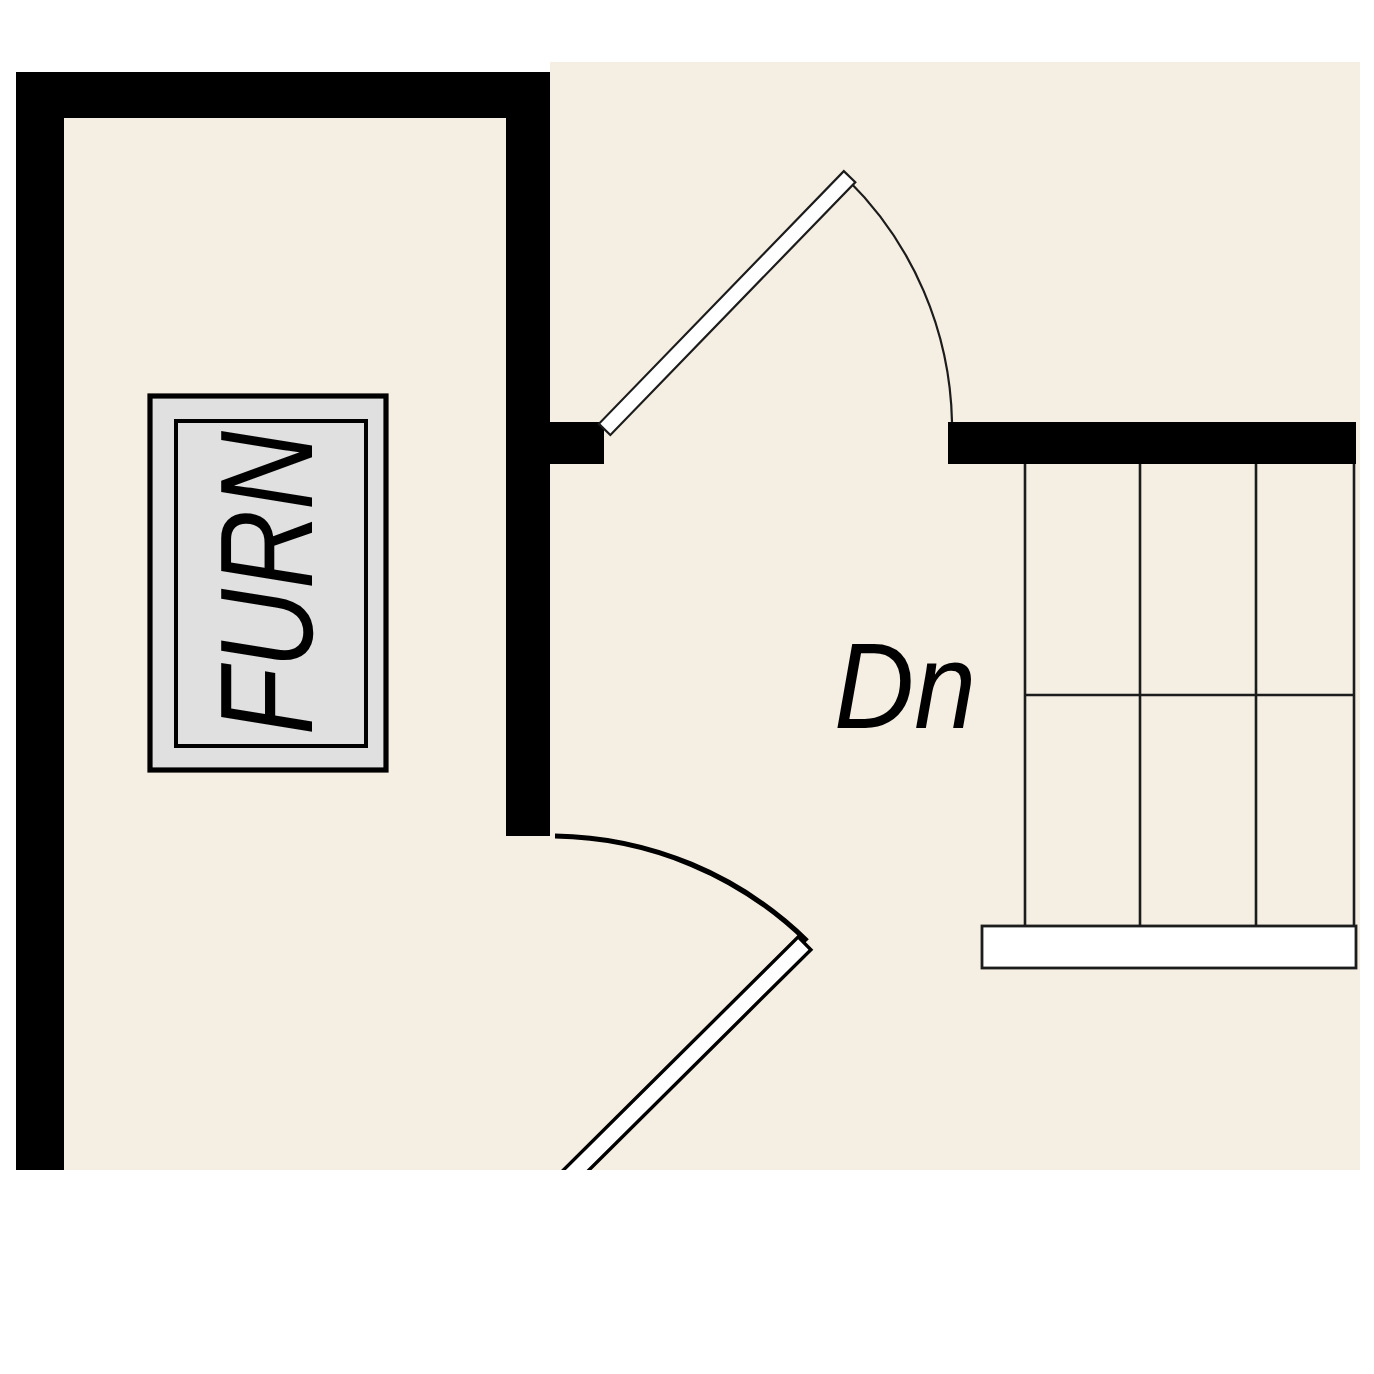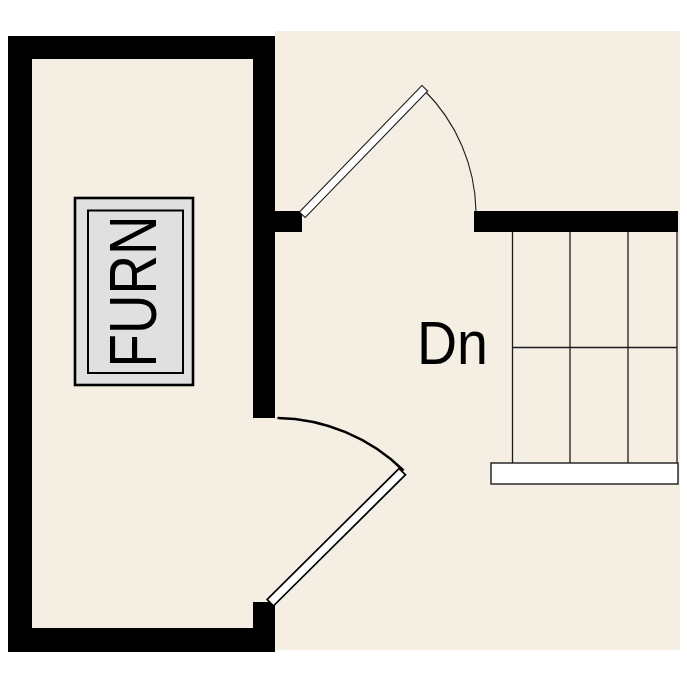--- a/index.html
+++ b/index.html
@@ -4,23 +4,24 @@
 <style>
   html, body {
     margin: 0;
     padding: 0;
     background: var(--background, #ffffff);
     font-family: "Liberation Sans", sans-serif;
   }
   .plan-wrap {
     position: relative;
     width: 687px;
-    height: 687px;
+    height: 585px;
     background: var(--background, #ffffff);
     overflow: hidden;
+    font-style: italic;
   }
   svg { display: block; }
   .floor      { fill: var(--floor, #f5eee2); }
   .wall       { fill: var(--wall, #000000); }
   .thin-line  { stroke: var(--line, #1c1c1c); stroke-width: 1.3; fill: none; }
   .swing-thin { stroke: var(--line, #1c1c1c); stroke-width: 1.1; fill: none; }
   .swing-bold { stroke: var(--wall, #000000); stroke-width: 2.6; fill: none; }
   .door-leaf-thin { fill: var(--door_fill, #ffffff); stroke: var(--line, #1c1c1c); stroke-width: 1.1; }
   .door-leaf-bold { fill: var(--door_fill, #ffffff); stroke: var(--wall, #000000); stroke-width: 1.7; }
   .landing    { fill: var(--landing_fill, #ffffff); stroke: var(--line, #1c1c1c); stroke-width: 1.4; }

